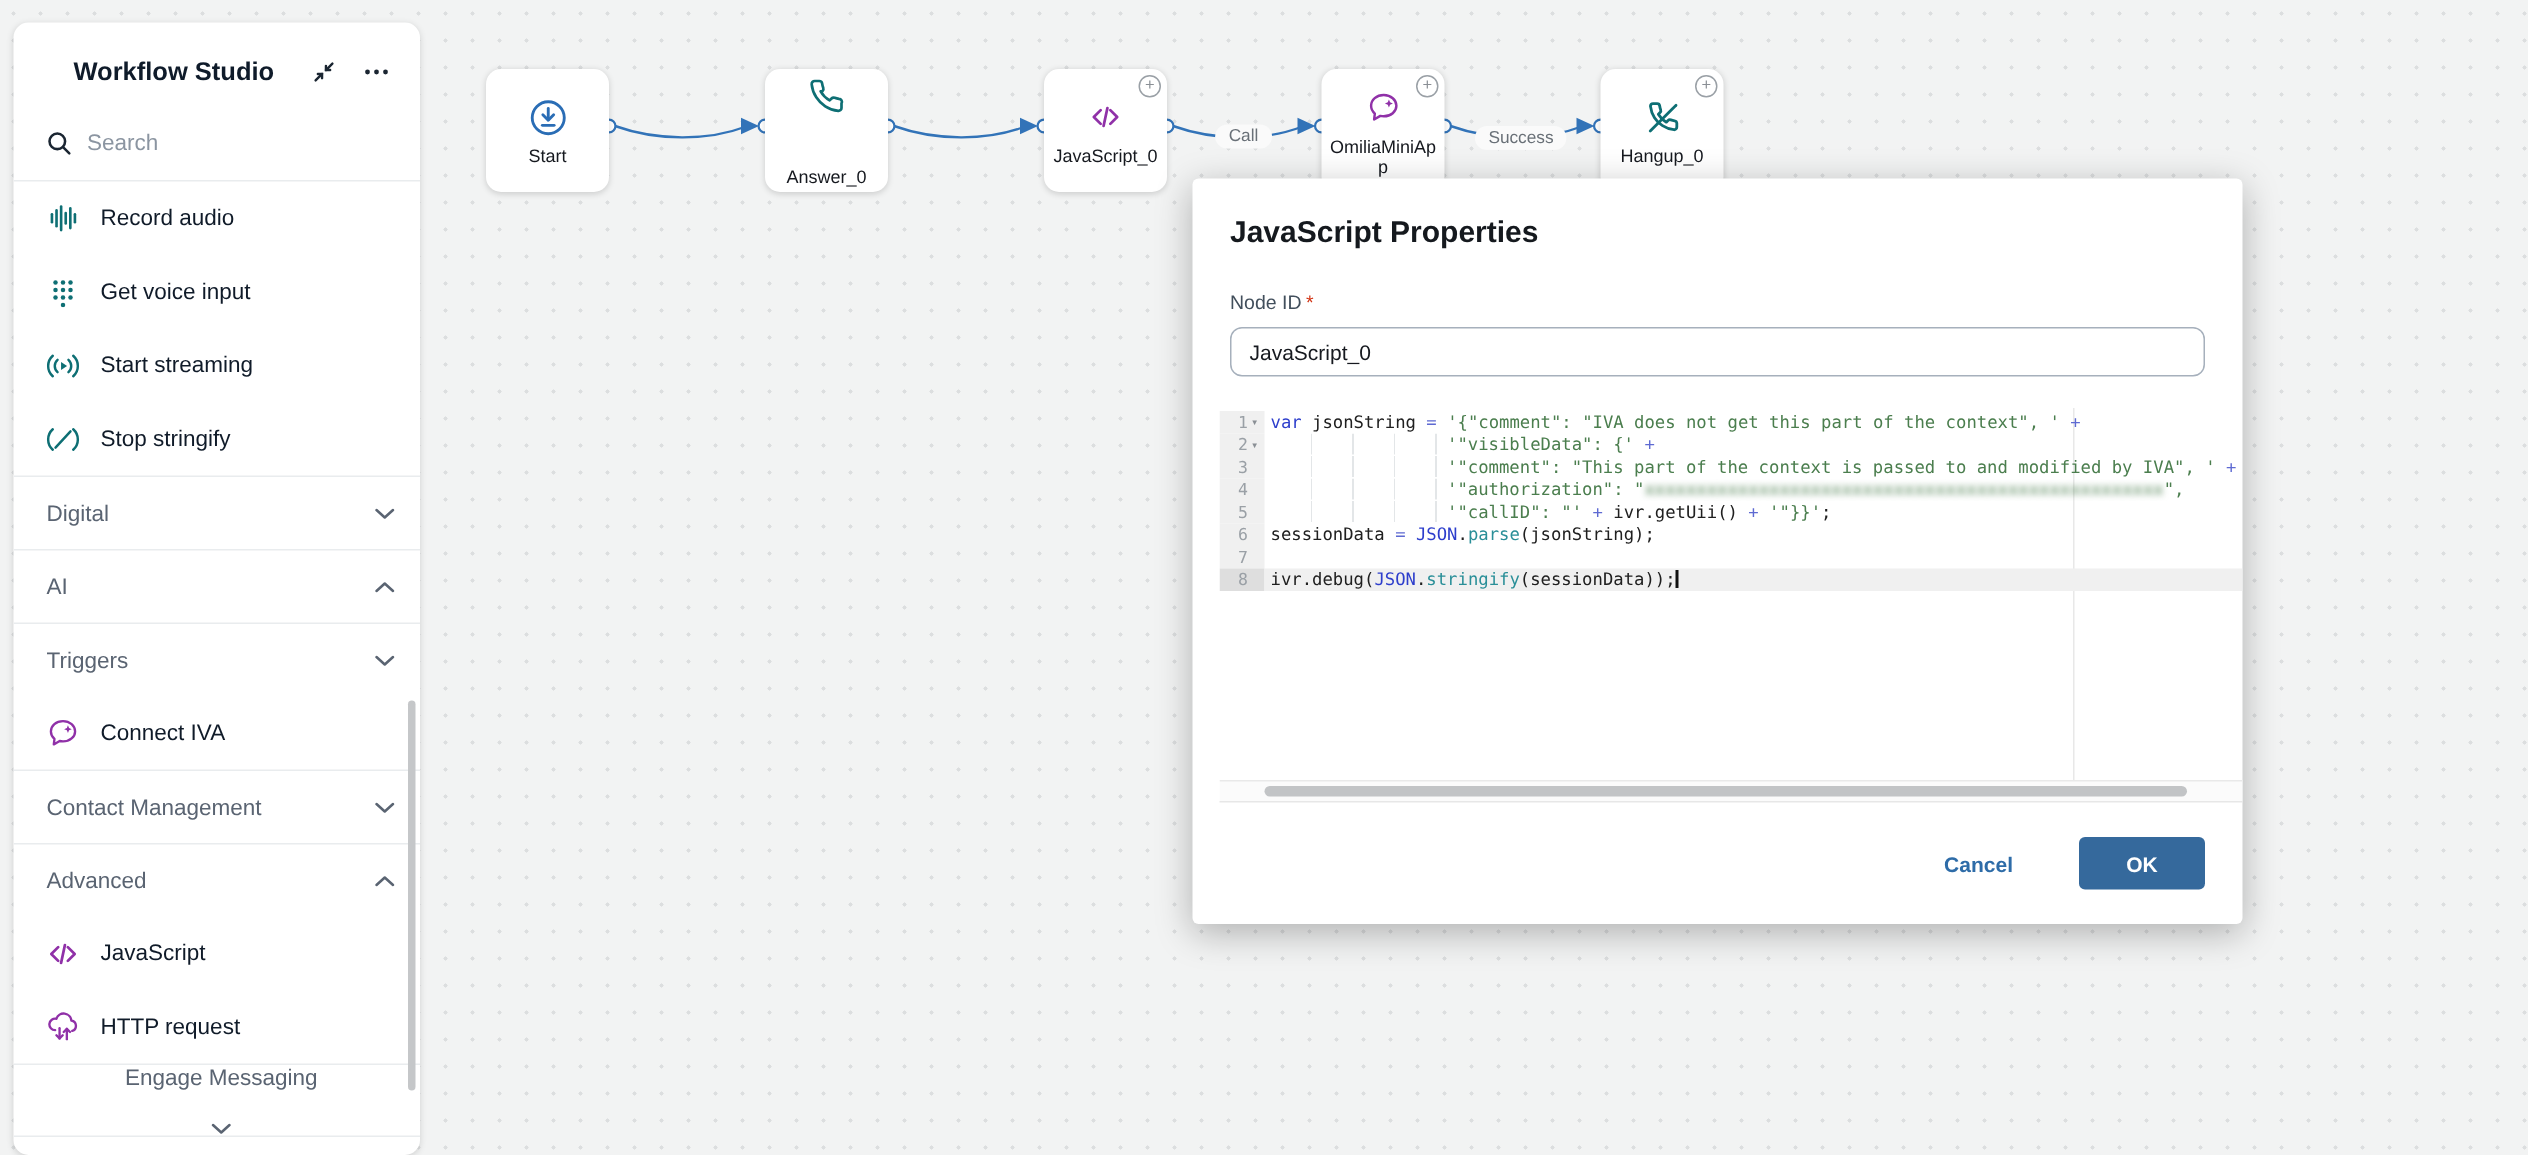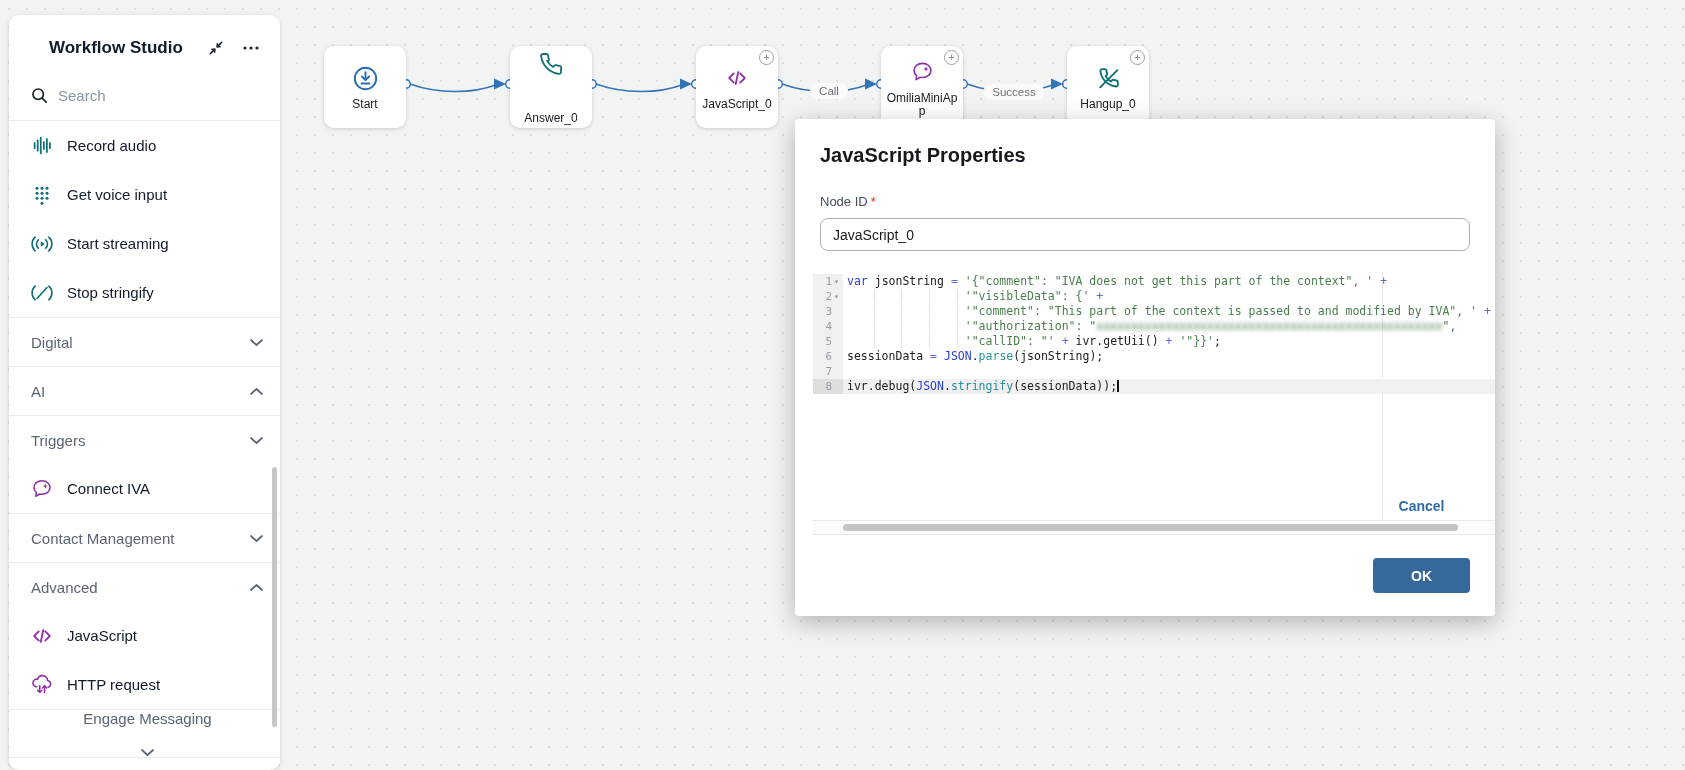--- a/index.html
+++ b/index.html
@@ -75,23 +75,23 @@
   .row.active .gut { background:#dedede; }
   .c-kw { color:#2d3ecc; } .c-bi { color:#2d3ecc; } .c-fn { color:#2a8f98;text-align:center; }
   .c-str { color:#4b7e4e; } .c-op { color:#5e6ad2; } .c-pl { color:#202020; }
   .c-red { color:#4b7e4e; filter:blur(2px); }
   .c-ind { background:repeating-linear-gradient(to right, transparent 0, transparent calc(4ch - 1px), #e3e6e8 calc(4ch - 1px), #e3e6e8 4ch); }
   .cursor { display:inline-block; width:1.5px; height:12px; background:#111; vertical-align:-2px; }
   .hscroll { position:absolute; left:0; bottom:0; width:682px; height:14px; background:#fbfbfb; border-top:1px solid #e9e9e9; }
   .hthumb { position:absolute; left:30px; top:3px; width:615px; height:7px; background:#c2c4c6; border-radius:4px; }
 
   
-  .m-footer { position:absolute; right:25px; bottom:23px; display:flex; align-items:center; gap:44px;flex-direction:column; }
+  .m-footer { position:absolute; right:25px; bottom:23px; display:flex; align-items:center; gap:44px; }
   .btn-cancel { background:none; border:none; color:#2e6ca8; font-size:14px; font-weight:700; cursor:pointer; font-family:"Liberation Sans",sans-serif; }
-  .btn-ok { width:97px; height:35px; background:#35699c; color:#fff; border:none; border-radius:4px; font-size:14px; font-weight:700; cursor:pointer; font-family:"Liberation Sans",sans-serif; }
+  .btn-ok { width:84px; height:35px; background:#35699c; color:#fff; border:none; border-radius:4px; font-size:14px; font-weight:700; cursor:pointer; font-family:"Liberation Sans",sans-serif; }
 </style>
 </head>
 <body>
 
 <svg class="edges-svg">
     <path d="M 410 84 C 438 94, 472 94, 497 84.5" fill="none" stroke="#3273b8" stroke-width="1.6"></path>
     <polygon points="494,78.5 494,89.5 506,84" fill="#3273b8"></polygon>
     <circle cx="406" cy="84" r="4.3" fill="#fff" stroke="#3273b8" stroke-width="1.5"></circle>
     <circle cx="510" cy="84" r="4.3" fill="#fff" stroke="#3273b8" stroke-width="1.5"></circle>
     <path d="M 596 84 C 624 94, 658 94, 683 84.5" fill="none" stroke="#3273b8" stroke-width="1.6"></path>

